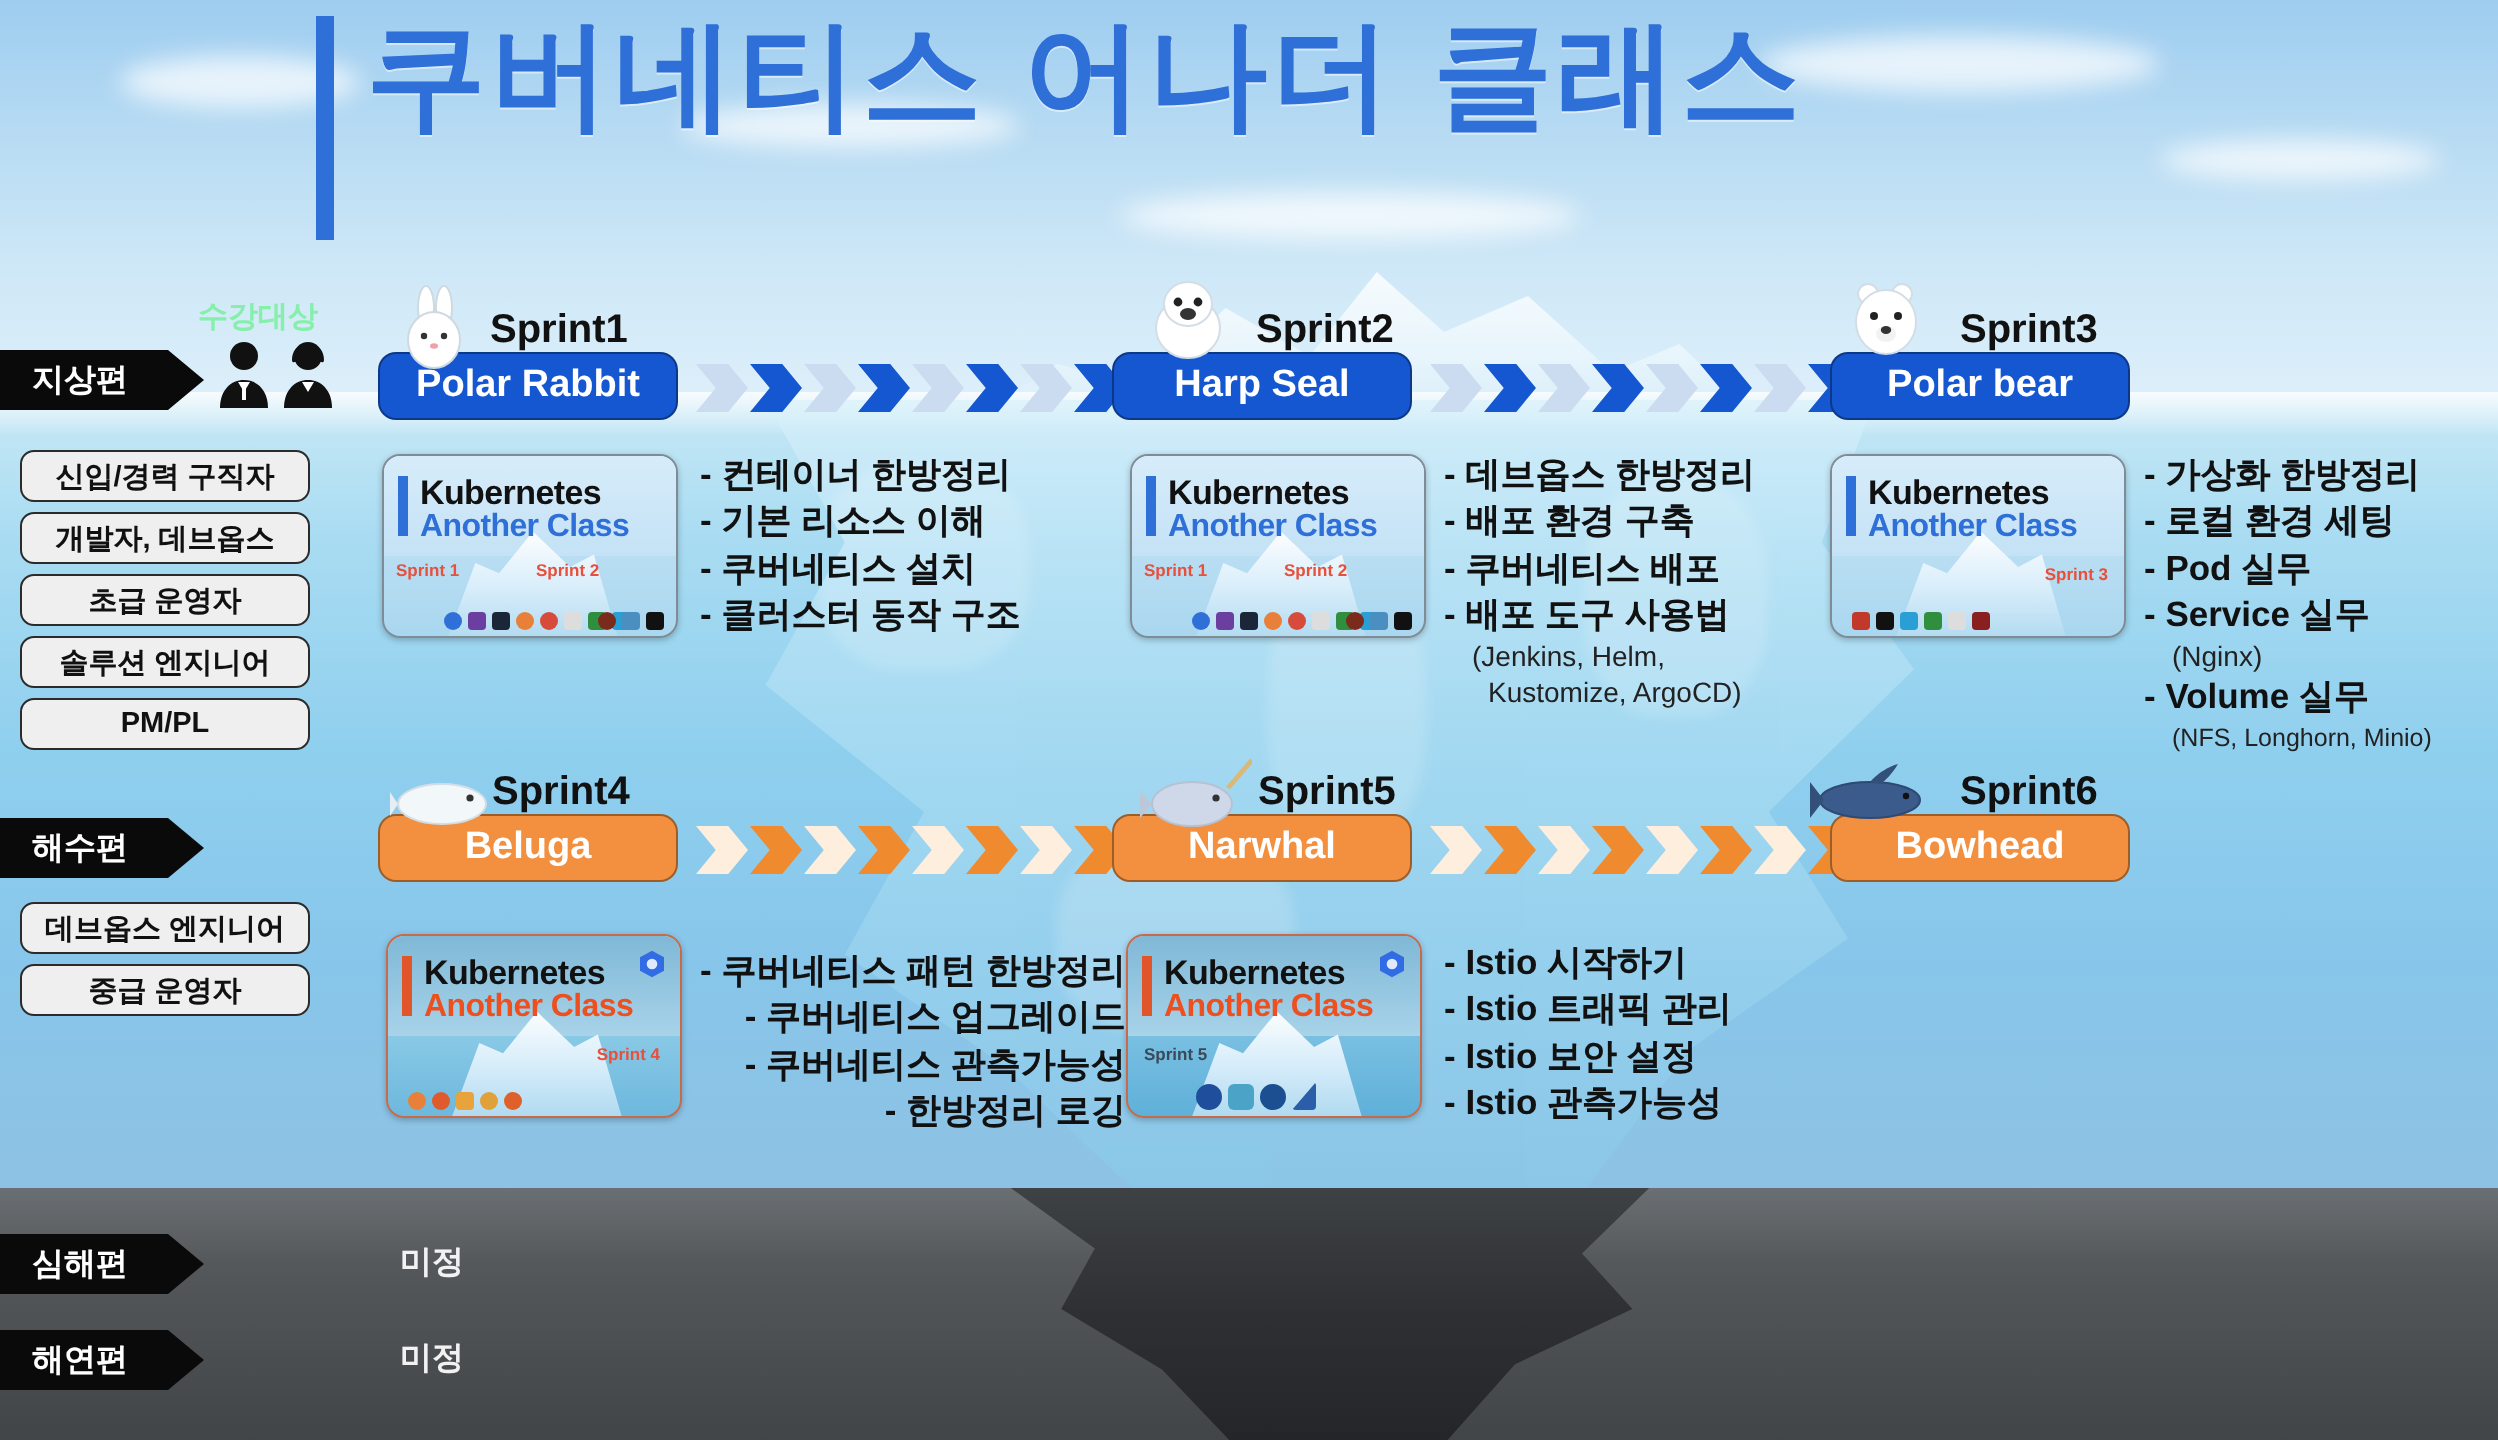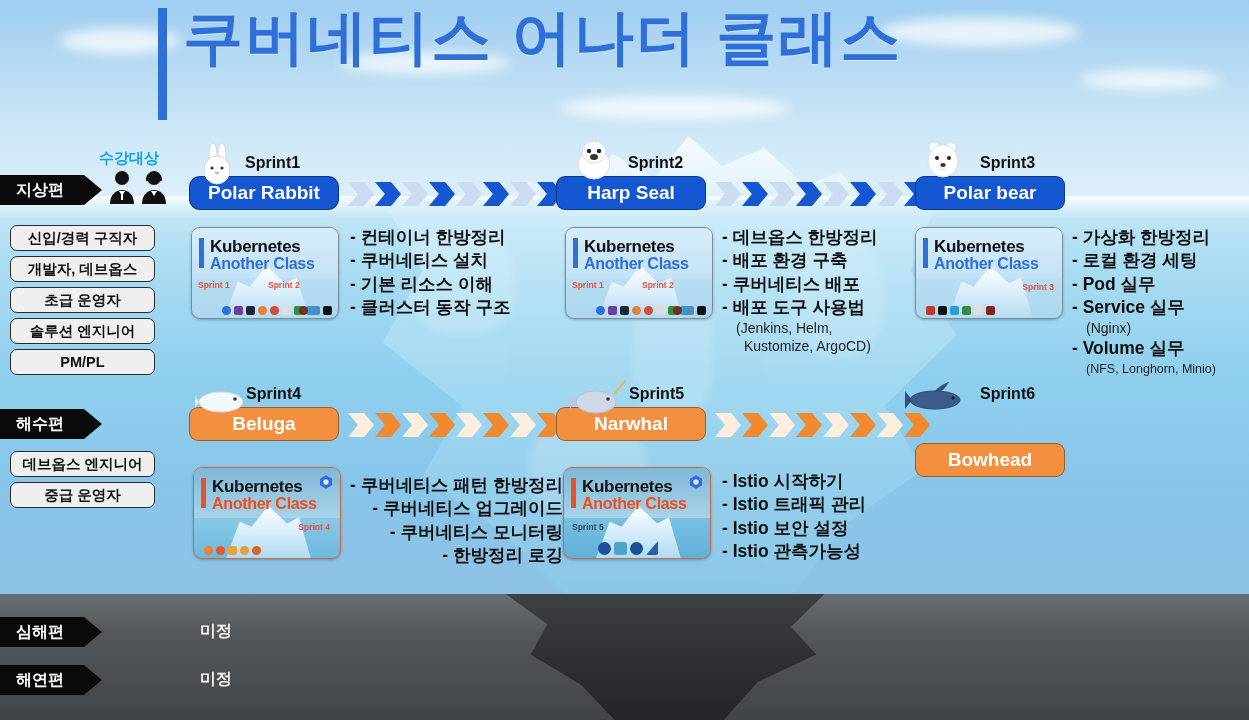--- a/index.html
+++ b/index.html
@@ -72,25 +72,25 @@
 
   
   .pill{
     position:absolute; left:10px; width:145px; height:26px; border-radius:7px;
     background:#efefef; border:1.6px solid #2b2b2b; color:#111;
     font-size:14.5px; font-weight:700; display:flex; align-items:center; justify-content:center;
     z-index:25; white-space:nowrap;
   }
 
   
-  .aud-head{ position:absolute; left:99px; top:149px; font-size:15px; font-weight:800; color:#0ea5e9; z-index:25; }
+  .aud-head{ position:absolute; left:99px; top:149px; font-size:15px; font-weight:800; color:#86efac; z-index:25; }
   .persons{ position:absolute; left:108px; top:170px; display:flex; gap:4px; z-index:25; }
 
   
-  .sprint-label{ position:absolute; font-size:16px; font-weight:700; color:#111; z-index:26; white-space:nowrap; }
+  .sprint-label{ position:absolute; font-size:20px; font-weight:700; color:#111; z-index:26; white-space:nowrap; }
   .sprint-btn{
     position:absolute; width:150px; height:34px; border-radius:9px;
     display:flex; align-items:center; justify-content:center;
     color:#fff; font-size:19px; font-weight:600; z-index:25;
     border:1.5px solid rgba(0,0,0,.35); white-space:nowrap;
   }
   .sprint-btn.blue{ background:#1557d0; }
   .sprint-btn.orange{ background:#f29040; }
   .mascot{ position:absolute; z-index:27; }
 
@@ -200,21 +200,21 @@
     <svg width="46" height="48" viewBox="0 0 46 48">
       <ellipse cx="18" cy="14" rx="4" ry="11" fill="#fff" stroke="#cfd9e2"></ellipse>
       <ellipse cx="27" cy="14" rx="4" ry="11" fill="#fff" stroke="#cfd9e2"></ellipse>
       <ellipse cx="22" cy="30" rx="13" ry="14" fill="#fff" stroke="#cfd9e2"></ellipse>
       <circle cx="17" cy="28" r="1.6" fill="#333"></circle>
         <circle cx="27" cy="28" r="1.6" fill="#333"></circle>
       <ellipse cx="22" cy="33" rx="2" ry="1.4" fill="#f0a0a8"></ellipse>
     </svg>
   </span>
   <div class="sprint-label" style="left:245px;top:154px;">Sprint1</div>
-  <div class="sprint-btn blue" style="left:189px;top:176px;border-radius:11px;">Polar Rabbit</div>
+  <div class="sprint-btn blue" style="left:189px;top:176px;">Polar Rabbit</div>
   <div class="chev-row" style="left:348px;top:181px;">
     <span class="chev b1"></span>
       <span class="chev b2"></span>
     <span class="chev b1"></span>
       <span class="chev b2"></span>
     <span class="chev b1"></span>
       <span class="chev b2"></span>
     <span class="chev b1"></span>
       <span class="chev b2"></span>
   </div>
@@ -239,22 +239,22 @@
     </div>
     <div class="c-icons" style="right:6px;">
       <i style="background:#7a2b1c;border-radius:50%"></i>
         <i style="background:#4a8fbf"></i>
         <i style="background:#111;color:#fff"></i>
     </div>
   </div>
 
   <div class="bullets" style="left:350px;top:226px;">
     <div class="b">- 컨테이너 한방정리</div>
+    <div class="b">- 기본 리소스 이해</div>
     <div class="b">- 쿠버네티스 설치</div>
-    <div class="b">- 기본 리소스 이해</div>
     <div class="b">- 클러스터 동작 구조</div>
   </div>
 
   <span class="mascot" style="left:570px;top:138px;">
     <svg width="48" height="46" viewBox="0 0 48 46">
       <ellipse cx="24" cy="26" rx="16" ry="15" fill="#fff" stroke="#d3dde6"></ellipse>
       <ellipse cx="24" cy="14" rx="12" ry="11" fill="#fff" stroke="#d3dde6"></ellipse>
       <circle cx="19" cy="13" r="2.2" fill="#222"></circle>
         <circle cx="29" cy="13" r="2.2" fill="#222"></circle>
       <ellipse cx="24" cy="19" rx="4" ry="3" fill="#333"></ellipse>
@@ -386,21 +386,21 @@
         <i style="background:#e05a2b;border-radius:50%"></i>
       <i style="background:#e8a33a"></i>
         <i style="background:#e0a03a;border-radius:50%"></i>
         <i style="background:#e0602b;border-radius:50%"></i>
     </div>
   </div>
 
   <div class="bullets" style="left:350px;top:474px;text-align:right;">
     <div class="b">- 쿠버네티스 패턴 한방정리</div>
     <div class="b">- 쿠버네티스 업그레이드</div>
-    <div class="b">- 쿠버네티스 모니터링</div>
+    <div class="b">- 쿠버네티스 관측가능성</div>
     <div class="b">- 한방정리 로깅</div>
   </div>
 
   <span class="mascot" style="left:570px;top:378px;">
     <svg width="56" height="42" viewBox="0 0 56 42">
       <line x1="44" y1="16" x2="56" y2="2" stroke="#d9b878" stroke-width="2.4"></line>
       <ellipse cx="26" cy="24" rx="20" ry="11" fill="#cfd8e8" stroke="#b6c2d4"></ellipse>
       <path d="M6 24l-6-7v14z" fill="#bcc8da"></path>
       <circle cx="38" cy="21" r="1.8" fill="#333"></circle>
     </svg>
@@ -448,21 +448,21 @@
 
   <span class="mascot" style="left:905px;top:382px;">
     <svg width="62" height="36" viewBox="0 0 62 36">
       <ellipse cx="30" cy="18" rx="25" ry="9" fill="#3b5b8c" stroke="#2e4a74"></ellipse>
       <path d="M7 18L0 9v18z" fill="#33507a"></path>
       <path d="M30 9c6-7 14-9 14-9s-4 7-9 10z" fill="#33507a"></path>
       <circle cx="48" cy="16" r="1.6" fill="#111"></circle>
     </svg>
   </span>
   <div class="sprint-label" style="left:980px;top:385px;">Sprint6</div>
-  <div class="sprint-btn orange" style="left:915px;top:407px;margin-top:36px;">Bowhead</div>
+  <div class="sprint-btn orange" style="left:915px;top:407px;">Bowhead</div>
 
   <div class="tag" style="left:0;top:617px;width:102px;">심해편</div>
   <div class="tbd" style="left:200px;top:621px;">미정</div>
 
   <div class="tag" style="left:0;top:665px;width:102px;">해연편</div>
   <div class="tbd" style="left:200px;top:669px;">미정</div>
 
 </div>
 
 </body></html>

